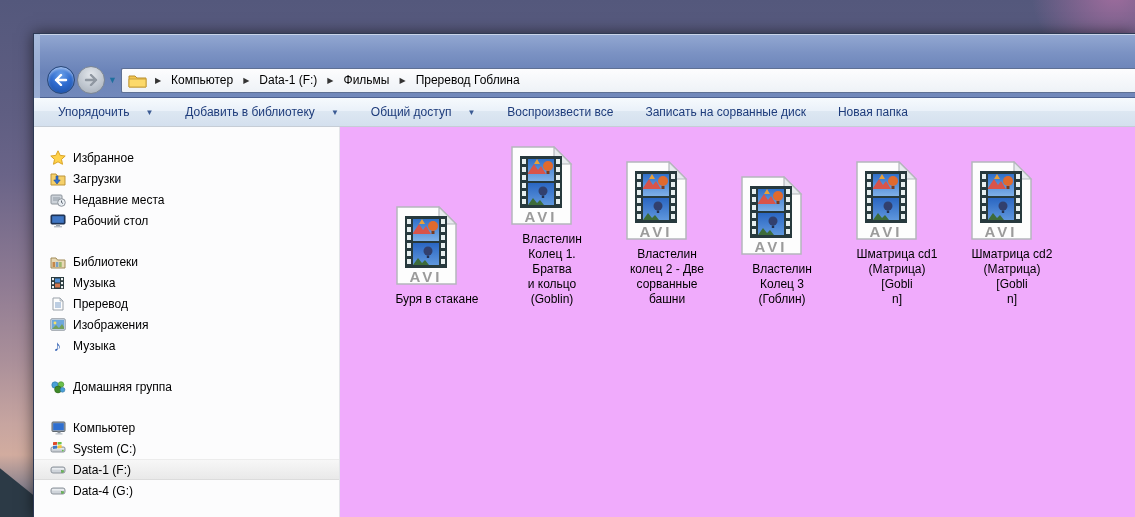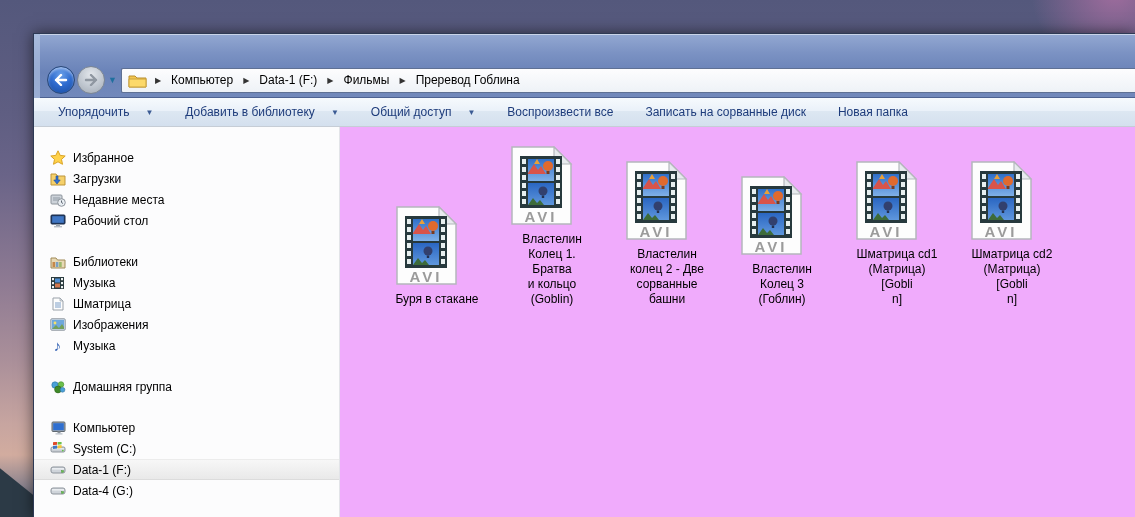--- a/index.html
+++ b/index.html
@@ -302,21 +302,21 @@
             <svg width="12" height="14" viewBox="0 0 12 14">
               <path d="M1 1 h7 l3 3 v9 h-10 z" fill="#fdfdfd" stroke="#9aa1a9"></path>
               <path d="M8 1 l3 3 h-3 z" fill="#dfe3e8" stroke="#9aa1a9" stroke-width="0.7"></path>
               <g stroke="#7c9ec7" stroke-width="1">
                   <path d="M3 6 h6"></path>
                   <path d="M3 8 h6"></path>
                   <path d="M3 10 h6"></path>
                 </g>
             </svg>
           </span>
-          <span>Шматрица</span>
+          <span>Преревод</span>
         </div>
         <div class="sb-row child">
           <span class="ic">
             <svg width="16" height="13" viewBox="0 0 16 13">
               <rect x="0.8" y="0.8" width="14.4" height="11.4" rx="1" fill="#cfe3f5" stroke="#8d949c"></rect>
               <rect x="2" y="2" width="12" height="9" fill="#6fa8dc"></rect>
               <circle cx="5" cy="5" r="1.4" fill="#f5e06a"></circle>
               <path d="M2 11 l4 -4 l3 3 l3 -4 l2 3 v2 h-12 z" fill="#74a05a"></path>
             </svg>
           </span>

